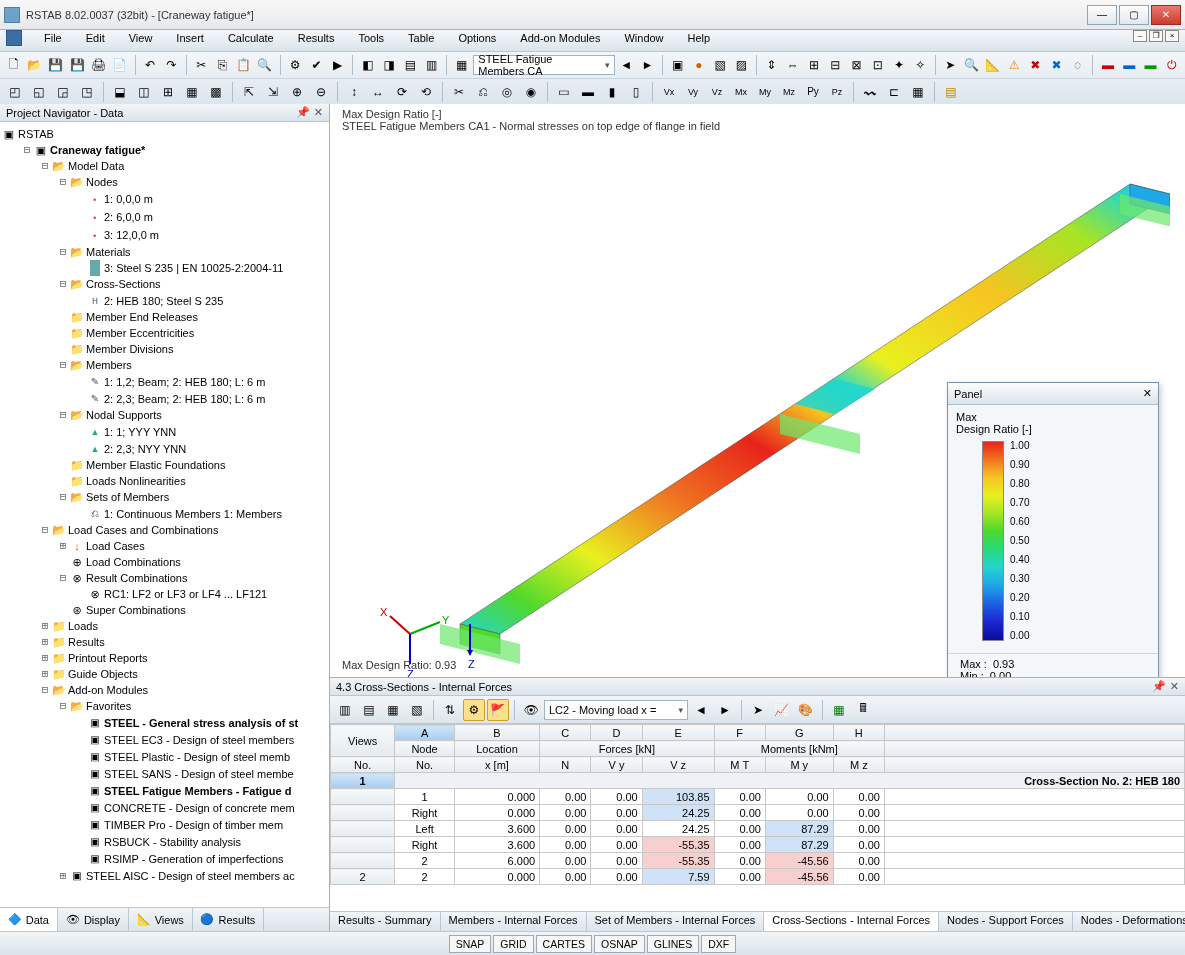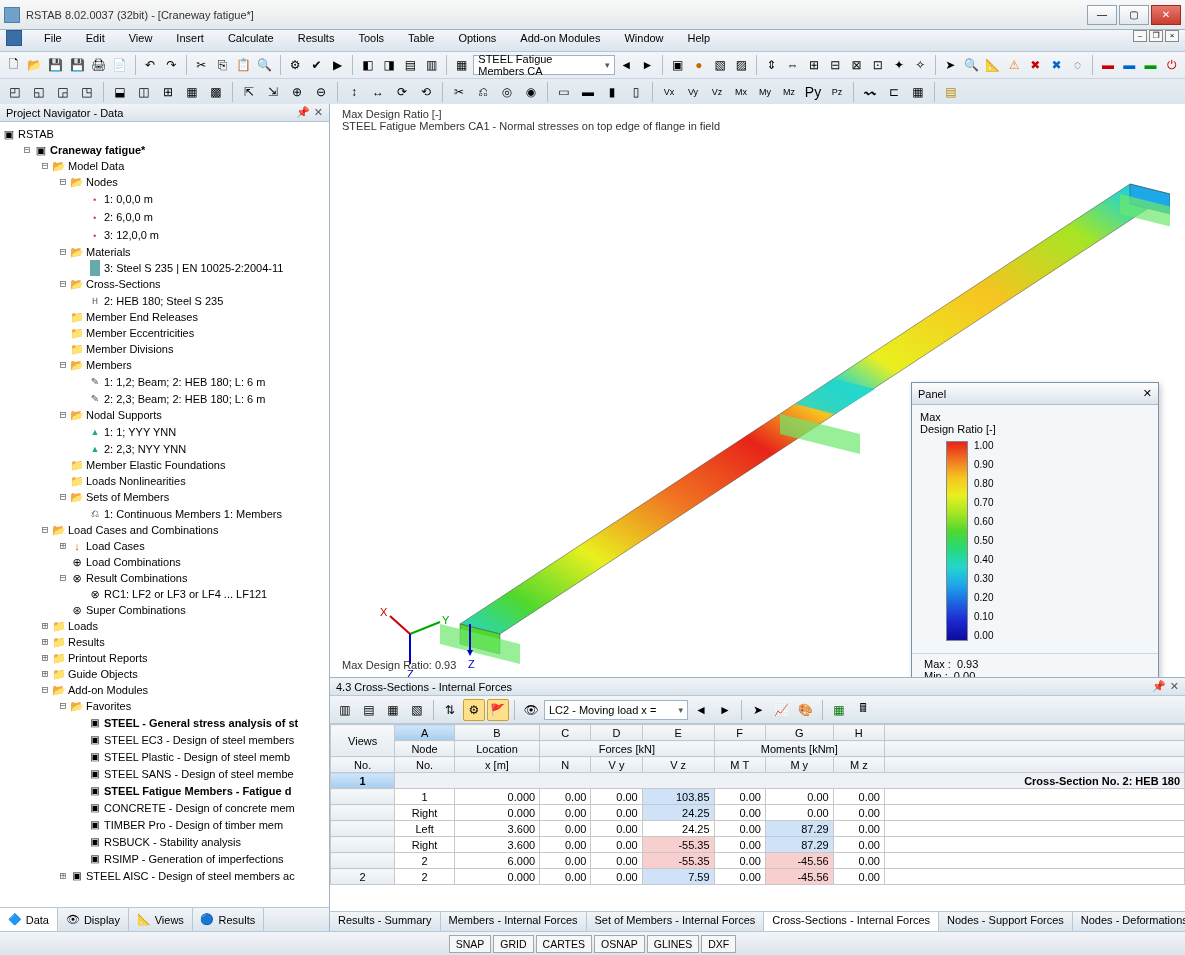--- a/index.html
+++ b/index.html
@@ -40,21 +40,21 @@
 .nav-tabs { height:24px; border-top:1px solid #b8c7d4; background:linear-gradient(#f2f5f8,#dbe4ec); display:flex;}
 .nav-tab { padding:3px 8px; border-right:1px solid #b8c7d4; display:flex; align-items:center; gap:4px;}
 .nav-tab.active { background:#fff;}
 
 .viewport { flex:1; position:relative; background:#fff;}
 .vp-top { position:absolute; left:12px; top:4px; font-size:11px; color:#333;}
 .vp-bot { position:absolute; left:12px; bottom:260px; font-size:11px; color:#333;}
 .beam-svg { position:absolute; left:20px; top:20px;}
 
 
-.panel { position:absolute; right:26px; top:278px; width:248px; border:1px solid #7a93ad; background:#f4f7fa; box-shadow:2px 2px 6px rgba(0,0,0,.2);}
+.panel { position:absolute; right:26px; top:278px; width:212px; border:1px solid #7a93ad; background:#f4f7fa; box-shadow:2px 2px 6px rgba(0,0,0,.2);}
 .panel-hdr { height:22px; background:linear-gradient(#fdfdfd,#dbe4ec); border-bottom:1px solid #b0bdca; padding:0 6px; display:flex; align-items:center;}
 .panel-hdr .x { margin-left:auto;}
 .panel-body { padding:6px 8px; font-size:11px;}
 .colorbar { position:relative; height:200px; margin:6px 10px 6px 26px; display:flex;}
 .cb-grad { width:22px; height:100%; border:1px solid #888; background:linear-gradient( to bottom, #e8231a 0%, #f07522 9%, #f6c421 18%, #e9f01f 27%, #a5e524 36%, #4fd82d 45%, #26d978 54%, #24d6cc 63%, #1fa8e8 72%, #1e66e2 81%, #1d2ad3 90%, #0c0a9c 100% ); }
 .cb-ticks { margin-left:6px; display:flex; flex-direction:column; justify-content:space-between; height:100%;}
 .cb-ticks span{ font-size:10px; line-height:1;}
 .panel-stats { padding:4px 12px; border-top:1px solid #ccd6e0;}
 .panel-stats div{ display:flex; gap:6px;}
 .panel-btn { margin:8px 12px; height:22px; border:1px solid #9fb3c6; background:linear-gradient(#fdfdfd,#e8edf2); text-align:center; line-height:20px; border-radius:2px;}
@@ -220,21 +220,21 @@
     <div class="tbtn">▬</div>
     <div class="tbtn">▮</div>
     <div class="tbtn">▯</div>
     <div class="tsep"></div>
     <div class="tbtn" style="font-size:9px">Vx</div>
     <div class="tbtn" style="font-size:9px">Vy</div>
     <div class="tbtn" style="font-size:9px">Vz</div>
     <div class="tbtn" style="font-size:9px">Mx</div>
     <div class="tbtn" style="font-size:9px">My</div>
     <div class="tbtn" style="font-size:9px">Mz</div>
-    <div class="tbtn" style="font-size:14px">Py</div>
+    <div class="tbtn" style="font-size:10px">Py</div>
     <div class="tbtn" style="font-size:9px">Pz</div>
     <div class="tsep"></div>
     <div class="tbtn">〰</div>
     <div class="tbtn">⊏</div>
     <div class="tbtn">▦</div>
     <div class="tsep"></div>
     <div class="tbtn" style="color:#b80">▤</div>
   </div>
 </div>
 

